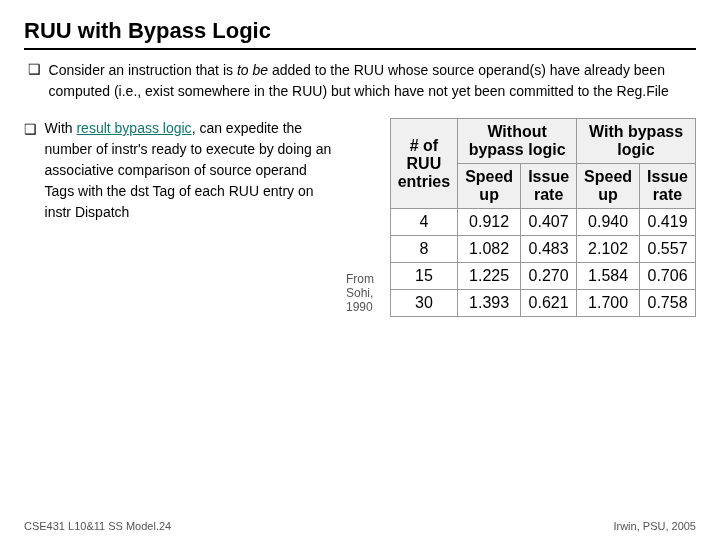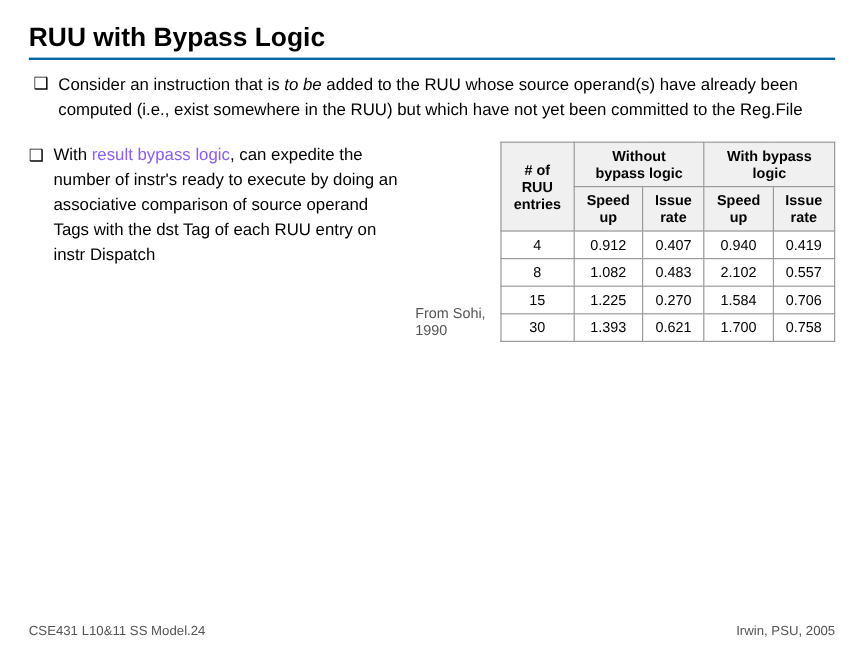--- a/index.html
+++ b/index.html
@@ -14,21 +14,21 @@
       position: relative;
     }
     .page {
       width: 720px;
       height: 540px;
       padding: 18px 24px 10px 24px;
       display: flex;
       flex-direction: column;
     }
     .title-section {
-      border-bottom: 2px solid #0369a1;
+      border-bottom: 2px solid #000000;
       padding-bottom: 4px;
       margin-bottom: 10px;
     }
     .title {
       font-size: 22px;
       font-weight: bold;
       color: #000;
     }
     .bullet-section {
       margin-bottom: 10px;
@@ -77,37 +77,38 @@
     .left-text {
       flex: 0 0 310px;
       font-size: 14px;
       line-height: 1.5;
     }
     .left-text-inner {
       display: flex;
       align-items: flex-start;
     }
     .result-bypass {
-      color: #8b5cf6;
+      color: #0f766e;
+      text-decoration: underline;
     }
     .right-table-section {
       flex: 1;
       display: flex;
       flex-direction: row;
       align-items: flex-end;
     }
     .from-sohi {
       font-size: 12px;
       color: #555;
       align-self: flex-end;
       margin-bottom: 3px;
     }
     table {
       border-collapse: collapse;
-      font-size: 12px;
+      font-size: 16px;
       width: 100%;
       padding-left: 32px;
     }
     table th, table td {
       border: 1px solid #999;
       padding: 4px 7px;
       text-align: center;
     }
     table th {
       background: #f0f0f0;

